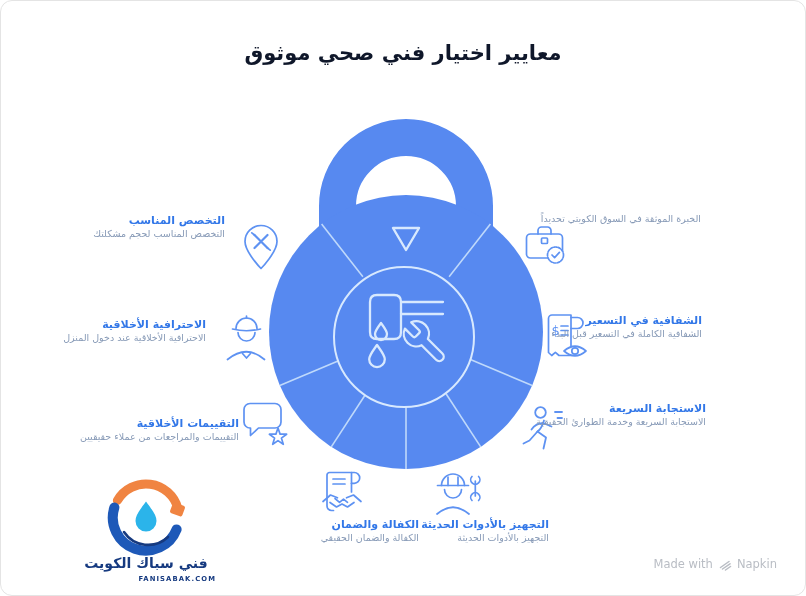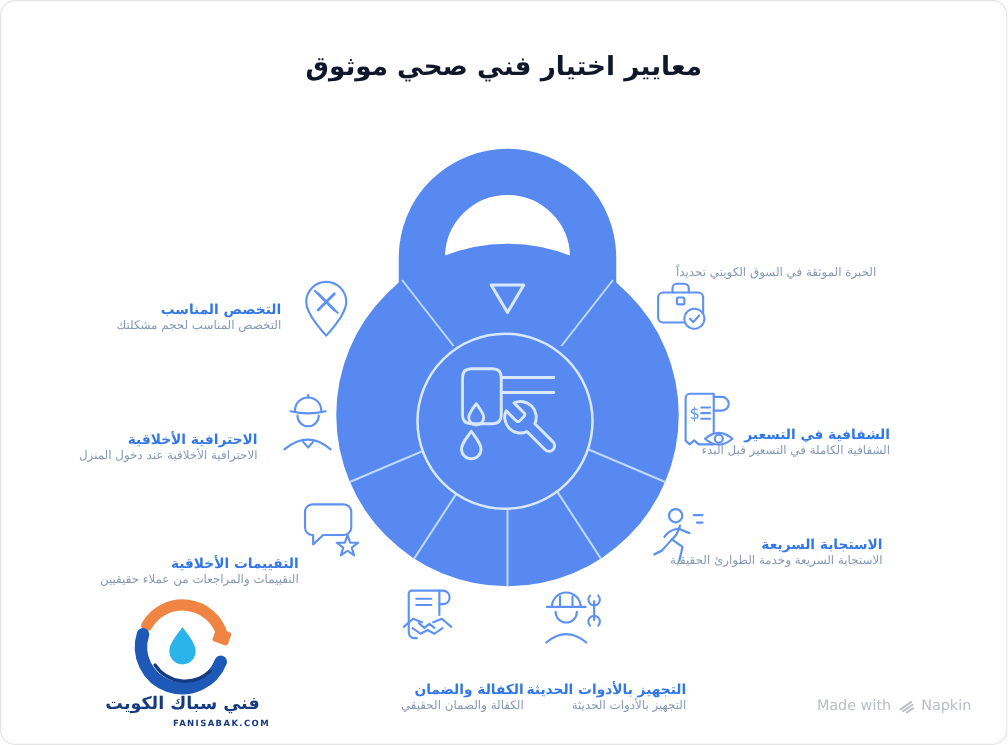--- a/index.html
+++ b/index.html
@@ -8,25 +8,25 @@
     background:#ffffff;border:1px solid #e4e4e4;border-radius:12px;
     font-family:"DejaVu Sans",sans-serif;overflow:hidden;
   }
   .page-title{
     position:absolute;top:40px;left:0;width:100%;text-align:center;
     font-size:21px;font-weight:bold;color:#0f172a;direction:rtl;
   }
   .item{position:static;}
   .icon{position:absolute;}
   .txt{position:absolute;direction:rtl;}
-  .txt .t{font-size:11px;font-weight:bold;color:#3277e8;line-height:14px;white-space:nowrap;margin-top:27px;}
+  .txt .t{font-size:11px;font-weight:bold;color:#3277e8;line-height:14px;white-space:nowrap;}
   .txt .s{font-size:9.5px;color:#8699b6;line-height:12.5px;white-space:nowrap;}
   .ralign{text-align:right;}
   .calign{text-align:right;}
-  .t1{right:104px;top:212px;} .t2{right:93px;top:313px;padding-left:30px;} .t3{right:99px;top:401px;}
+  .t1{right:104px;top:212px;} .t2{right:103px;top:313px;padding-left:30px;} .t3{right:99px;top:401px;}
   .t4{left:388px;width:160px;top:517px;} .t5{left:258px;width:160px;top:517px;}
   .t6{right:566px;top:416px;} .t7{right:599px;top:317px;} .t8{right:580px;top:213px;}
   .i1{left:521px;top:221px;} .i2{left:541px;top:309px;} .i3{left:518px;top:402px;}
   .i4{left:430px;top:467px;} .i5{left:314px;top:464px;} .i6{left:236px;top:398px;}
   .i7{left:219px;top:311px;} .i8{left:237px;top:221px;}
   .lock{position:absolute;left:255px;top:110px;}
   .logo-wrap{position:absolute;left:99px;top:476px;}
   .brand{position:absolute;left:75px;top:554px;width:140px;text-align:center;
          font-size:14px;font-weight:bold;color:#163a80;direction:rtl;}
   .domain{position:absolute;left:75px;top:574px;width:140px;text-align:right;

